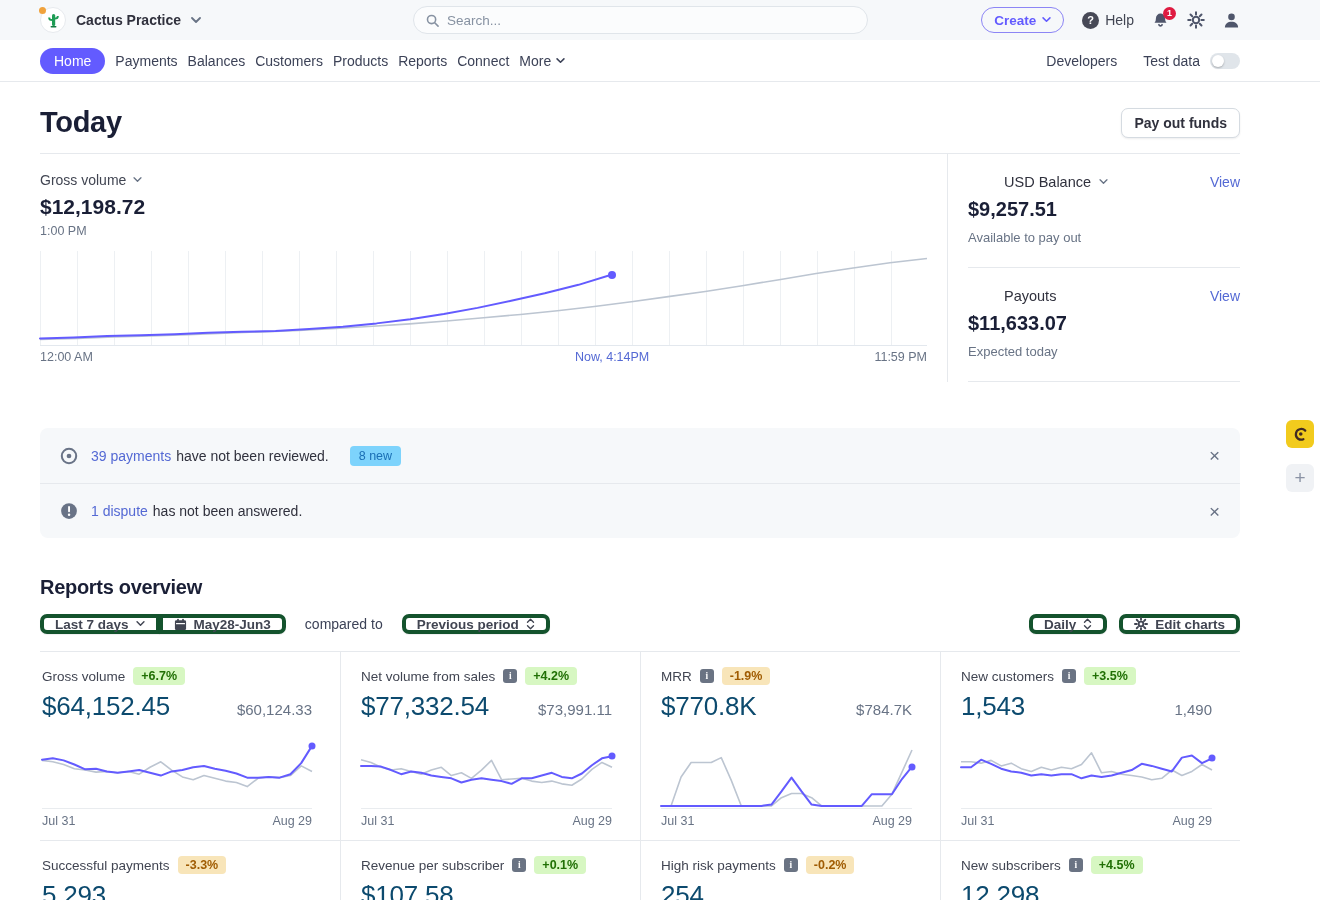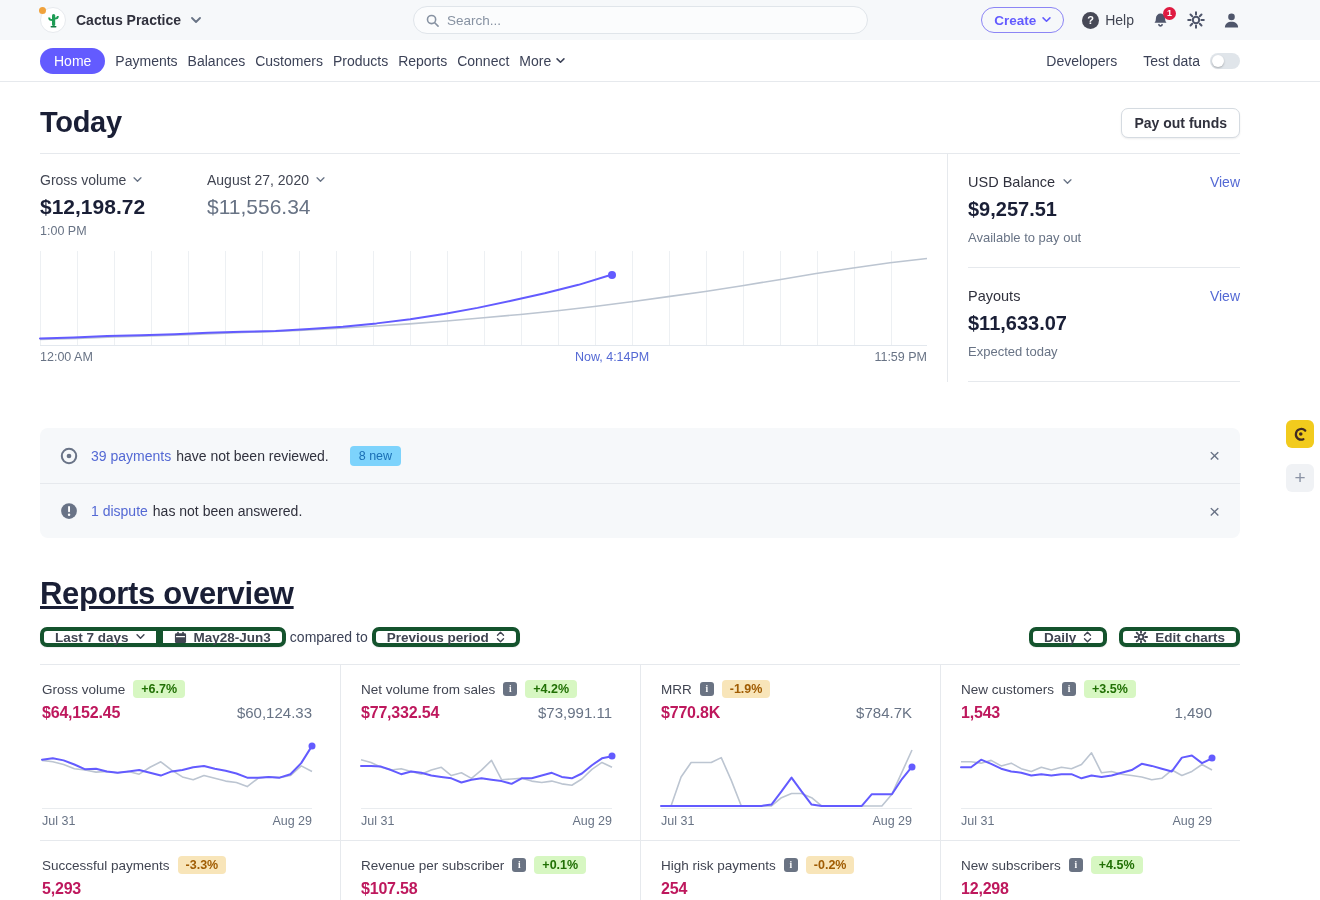--- a/index.html
+++ b/index.html
@@ -69,61 +69,61 @@
     background:repeating-linear-gradient(90deg,#edf0f3 0 1px,transparent 1px 37px);
     border-bottom:1px solid #e3e8ee; }
   .chart-xlabels { position:relative; height:20px; font-size:12.5px; color:#687385; margin-top:4px; }
   .xl-start { position:absolute; left:0; }
   .xl-now { position:absolute; left:64.5%; transform:translateX(-50%); color:#5469d4; }
   .xl-end { position:absolute; right:0; }
 
   .today-side { padding-left:20px; }
   .side-block { padding:20px 0 22px 0; border-bottom:1px solid #e6e9ed; }
   .side-head { display:flex; align-items:center; }
-  .side-label { font-size:14.5px; font-weight:500; color:#30313d; display:flex; align-items:center; gap:8px; cursor:pointer; }
+  .side-label { font-size:14.5px; font-weight:500; color:#30313d; display:flex; align-items:center; gap:8px; cursor:pointer;margin-left:36px; }
   .view-link { margin-left:auto; font-size:14px; color:#5469d4; cursor:pointer; }
   .side-amount { margin-top:8px; font-size:20px; font-weight:600; color:#1a1f36; }
   .side-sub { margin-top:9px; font-size:13px; color:#687385; }
 
   
   .alerts { margin-top:46px; background:#f6f8fa; border-radius:8px; }
   .alert-row { height:55px; display:flex; align-items:center; padding:0 20px; gap:13px; }
   .alert-row + .alert-row { border-top:1px solid #e6e9ed; }
   .alert-text { display:flex; gap:5px; font-size:14px; color:#30313d; }
   .alert-link { color:#5469d4; cursor:pointer; }
   .badge-new { margin-left:8px; background:#7dd3fc; color:#1a6fb5; font-size:12.5px;
     font-weight:500; padding:3px 9px; border-radius:4px; }
   .alert-close { margin-left:auto; font-size:19px; color:#697386; cursor:pointer; line-height:1; }
 
   
-  h2 { margin-top:38px; font-size:31px; font-weight:700; color:#1a1f36; letter-spacing:-.3px;text-decoration:underline; }
+  h2 { margin-top:38px; font-size:20px; font-weight:700; color:#1a1f36; letter-spacing:-.3px; }
   .controls { margin-top:15px; display:flex; align-items:center; }
   .btn { background:#fff; border:4px solid #14532d; border-radius:7px; height:20px;
     padding:0 11px; font-size:13.5px; font-weight:600; color:#414552; cursor:pointer;
     box-shadow:0 1px 1px rgba(22,29,37,.07); display:inline-flex; align-items:center; gap:7px; }
   .btn-group { display:inline-flex; }
   .btn-group .btn:first-child { border-radius:7px 0 0 7px; }
   .btn-group .btn:last-child { border-radius:0 7px 7px 0; margin-left:-1px; }
-  .compared { margin:0 4px; font-size:14px; color:#3c4257; }
+  .compared { margin:0 19px; font-size:14px; color:#3c4257; }
   .controls-right { margin-left:auto; display:flex; gap:12px; }
 
   .cards { margin-top:17px; border-top:1px solid #e6e9ed; display:grid;
     grid-template-columns:repeat(4,1fr); }
   .card { padding:15px 28px 12px 20px; border-left:1px solid #e6e9ed; }
   .card.first { border-left:none; padding-left:2px; }
   .card.row2 { border-top:1px solid #e6e9ed; }
   .card-head { display:flex; align-items:center; gap:8px; font-size:13.5px; color:#414552; font-weight:500; }
   .info-icon { width:14px; height:14px; border-radius:3px; background:#6a7383; color:#fff;
     font-size:9.5px; font-weight:700; display:flex; align-items:center; justify-content:center;
     font-family:"Liberation Serif",serif; cursor:pointer; }
   .badge { font-size:12.5px; font-weight:600; padding:2px 8px; border-radius:4px; }
   .badge.up { background:#d7f7c2; color:#217005; }
   .badge.down { background:#f8e5b9; color:#a05c03; }
   .card-values { margin-top:6px; display:flex; justify-content:space-between; align-items:baseline; }
-  .card-big { font-size:16px; font-weight:700; color:#be185d; letter-spacing:-.2px; }
+  .card-big { font-size:26px; font-weight:400; color:#0c4a6e; letter-spacing:-.2px; }
   .card-cmp { font-size:15px; color:#687385; }
   .spark { position:relative; height:70px; margin-top:17px; border-bottom:1px solid #e9ecef; }
   .spark-xlabels { display:flex; justify-content:space-between; font-size:12.5px; color:#687385; margin-top:5px; }
 
   .spark-svg { position:absolute; inset:0; width:100%; height:100%; overflow:visible; }
   polyline { fill:none; }
   .cur-line { stroke:#635bff; stroke-width:2; stroke-linejoin:round; stroke-linecap:round; }
   .prev-line { stroke:#bcc5d1; stroke-width:1.6; stroke-linejoin:round; }
   .end-dot { position:absolute; width:7px; height:7px; background:#635bff; border-radius:50%;
     transform:translate(-50%,-50%); }
@@ -236,29 +236,20 @@
       <div class="stats">
         <div class="stat-col1">
           <div class="stat-label">
             <span>Gross volume</span>
             <svg width="9" height="6" viewBox="0 0 10 7">
               <path d="M1 1l4 4 4-4" stroke="#687385" stroke-width="1.6" fill="none" stroke-linecap="round" stroke-linejoin="round"></path>
             </svg>
           </div>
           <div class="stat-value">$12,198.72</div>
           <div class="stat-time">1:00 PM</div>
-        </div>
-        <div>
-          <div class="stat-label">
-            <span>August 27, 2020</span>
-            <svg width="9" height="6" viewBox="0 0 10 7">
-              <path d="M1 1l4 4 4-4" stroke="#687385" stroke-width="1.6" fill="none" stroke-linecap="round" stroke-linejoin="round"></path>
-            </svg>
-          </div>
-          <div class="stat-value gray">$11,556.34</div>
         </div>
       </div>
 
       <div class="big-chart">
           <svg viewBox="0 0 100 100" preserveAspectRatio="none" class="spark-svg">
             <polyline points="0.00,94 4.17,93 8.33,91.5 12.50,90.5 16.67,89 20.83,87.5 25.00,86 29.17,84.5 33.33,82.5 37.50,80 41.67,77.5 45.83,74.5 50.00,71 54.17,67.5 58.33,63.5 62.50,59 66.67,54 70.83,48.5 75.00,43 79.17,37 83.33,30.5 87.50,24 91.67,18 95.83,12.5 100.00,8" class="prev-line" vector-effect="non-scaling-stroke"></polyline>
             <polyline points="0.00,93 3.79,92 7.59,90.5 11.38,89.5 15.18,88.5 18.97,87 22.76,86 26.56,85 30.35,83 34.15,80.5 37.94,77 41.74,72.5 45.53,67 49.32,60.5 53.12,53 56.91,45 60.71,36 64.50,25" class="cur-line" vector-effect="non-scaling-stroke"></polyline>
           </svg>
           <span class="end-dot" style="left: 64.5%; top: 25%;"></span>
         </div>

